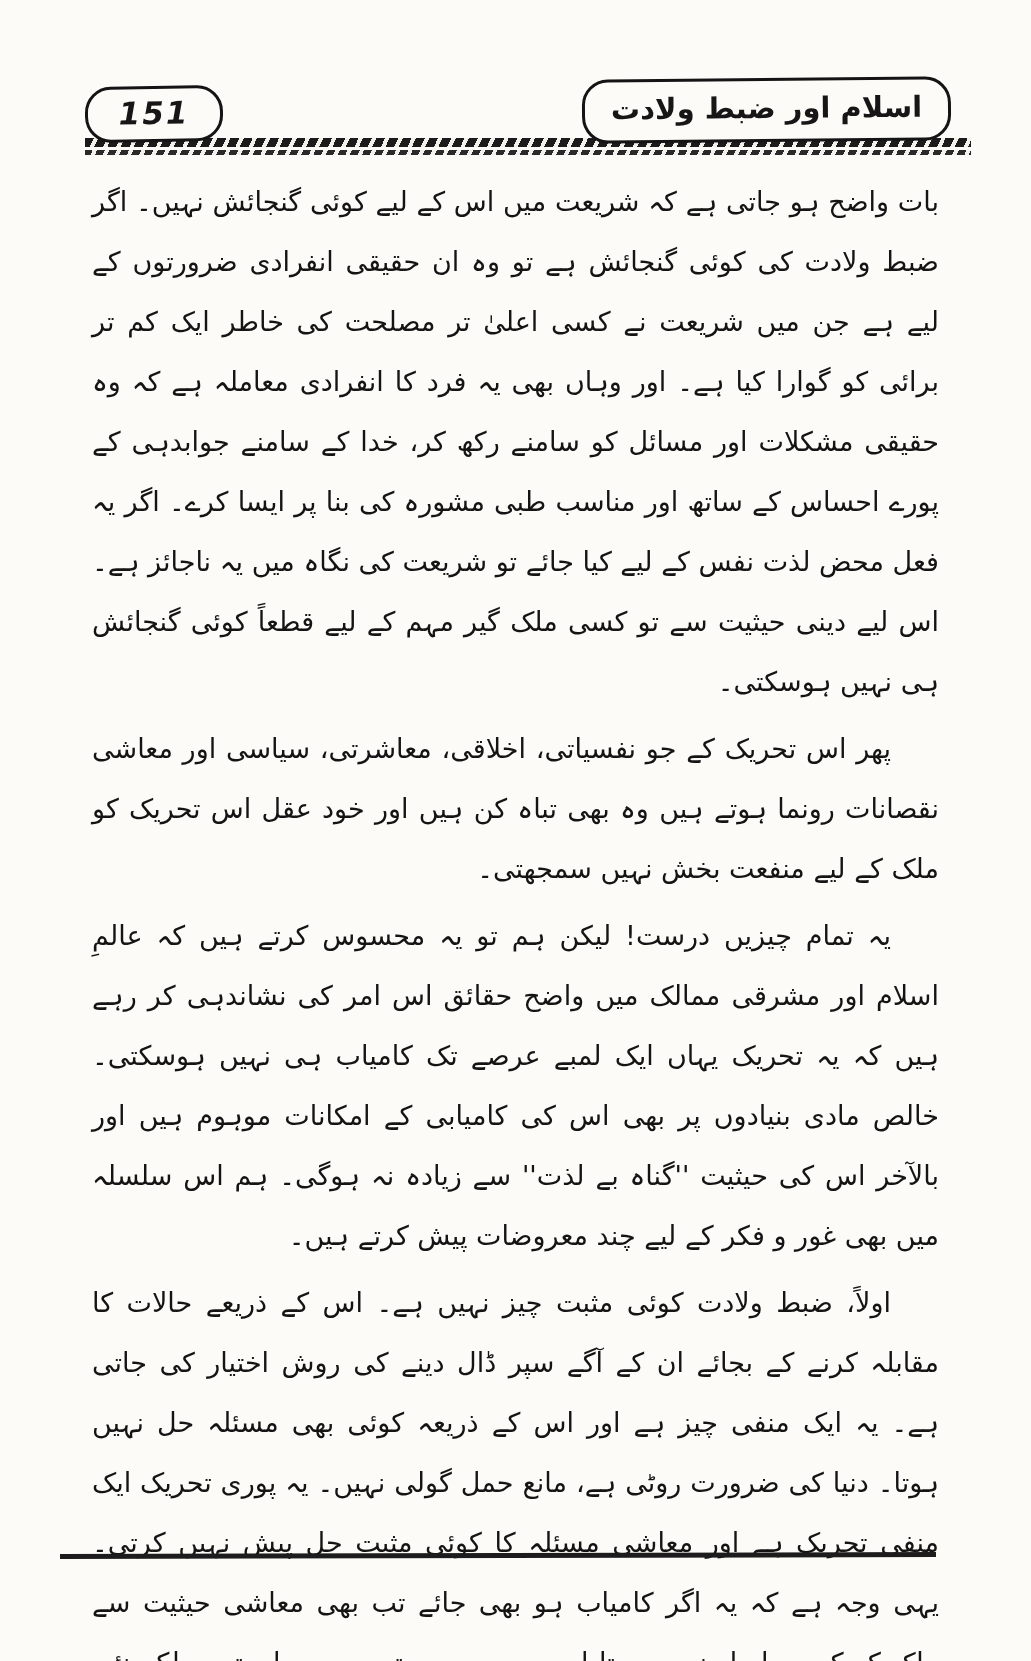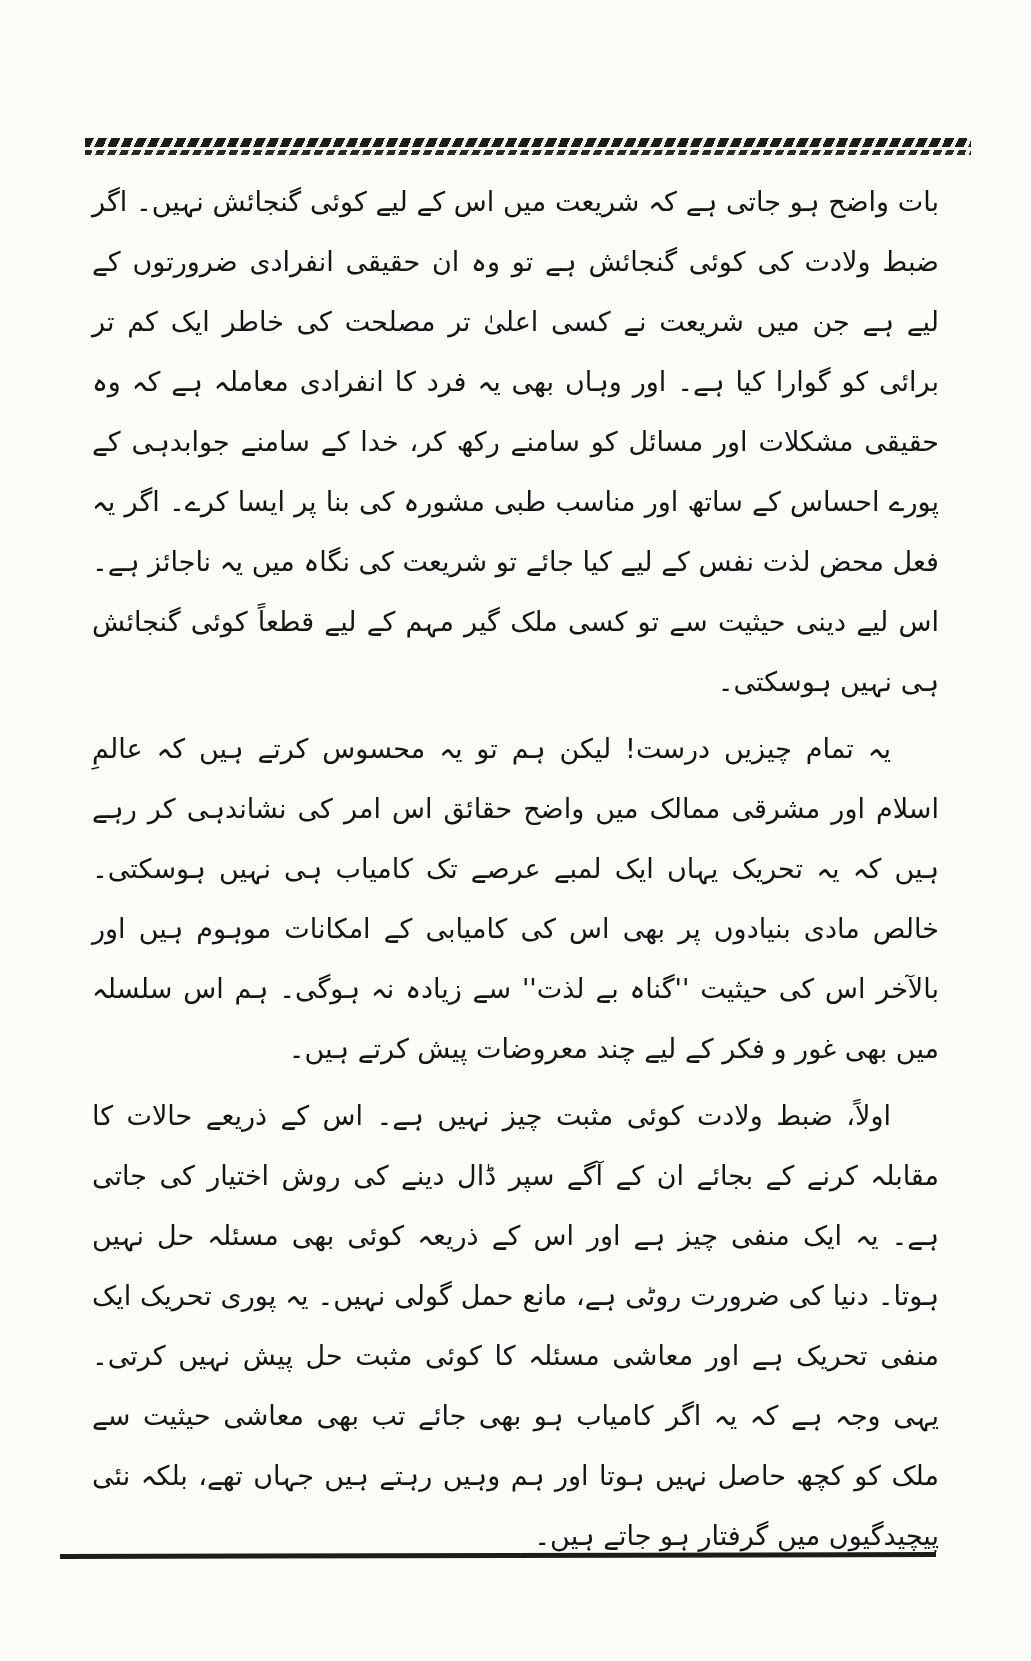--- a/index.html
+++ b/index.html
@@ -77,28 +77,33 @@
     height:5px;
     background:#1c1c1c;
     transform:rotate(-0.12deg);
   }
 </style>
 </head>
 <body>
 
 <div class="page">
 
+  <div class="header">
+    <div class="pill page-num">151</div>
+    <div class="pill title-pill">اسلام اور ضبط ولادت</div>
+  </div>
 
   <div class="rule-wrap">
     <div class="hatch h1"></div>
     <div class="hatch h2"></div>
   </div>
 
   <main class="body" dir="rtl">
     <p>بات واضح ہو جاتی ہے کہ شریعت میں اس کے لیے کوئی گنجائش نہیں۔ اگر ضبط ولادت کی کوئی گنجائش ہے تو وہ ان حقیقی انفرادی ضرورتوں کے لیے ہے جن میں شریعت نے کسی اعلیٰ تر مصلحت کی خاطر ایک کم تر برائی کو گوارا کیا ہے۔ اور وہاں بھی یہ فرد کا انفرادی معاملہ ہے کہ وہ حقیقی مشکلات اور مسائل کو سامنے رکھ کر، خدا کے سامنے جوابدہی کے پورے احساس کے ساتھ اور مناسب طبی مشورہ کی بنا پر ایسا کرے۔ اگر یہ فعل محض لذت نفس کے لیے کیا جائے تو شریعت کی نگاہ میں یہ ناجائز ہے۔ اس لیے دینی حیثیت سے تو کسی ملک گیر مہم کے لیے قطعاً کوئی گنجائش ہی نہیں ہوسکتی۔</p>
+    <p class="indent">پھر اس تحریک کے جو نفسیاتی، اخلاقی، معاشرتی، سیاسی اور معاشی نقصانات رونما ہوتے ہیں وہ بھی تباہ کن ہیں اور خود عقل اس تحریک کو ملک کے لیے منفعت بخش نہیں سمجھتی۔</p>
     <p class="indent">یہ تمام چیزیں درست! لیکن ہم تو یہ محسوس کرتے ہیں کہ عالمِ اسلام اور مشرقی ممالک میں واضح حقائق اس امر کی نشاندہی کر رہے ہیں کہ یہ تحریک یہاں ایک لمبے عرصے تک کامیاب ہی نہیں ہوسکتی۔ خالص مادی بنیادوں پر بھی اس کی کامیابی کے امکانات موہوم ہیں اور بالآخر اس کی حیثیت ''گناہ بے لذت'' سے زیادہ نہ ہوگی۔ ہم اس سلسلہ میں بھی غور و فکر کے لیے چند معروضات پیش کرتے ہیں۔</p>
     <p class="indent">اولاً، ضبط ولادت کوئی مثبت چیز نہیں ہے۔ اس کے ذریعے حالات کا مقابلہ کرنے کے بجائے ان کے آگے سپر ڈال دینے کی روش اختیار کی جاتی ہے۔ یہ ایک منفی چیز ہے اور اس کے ذریعہ کوئی بھی مسئلہ حل نہیں ہوتا۔ دنیا کی ضرورت روٹی ہے، مانع حمل گولی نہیں۔ یہ پوری تحریک ایک منفی تحریک ہے اور معاشی مسئلہ کا کوئی مثبت حل پیش نہیں کرتی۔ یہی وجہ ہے کہ یہ اگر کامیاب ہو بھی جائے تب بھی معاشی حیثیت سے ملک کو کچھ حاصل نہیں ہوتا اور ہم وہیں رہتے ہیں جہاں تھے، بلکہ نئی پیچیدگیوں میں گرفتار ہو جاتے ہیں۔</p>
 
   </main>
 
   <div class="bottom-rule"></div>
 
 </div>
 
 </body></html>

